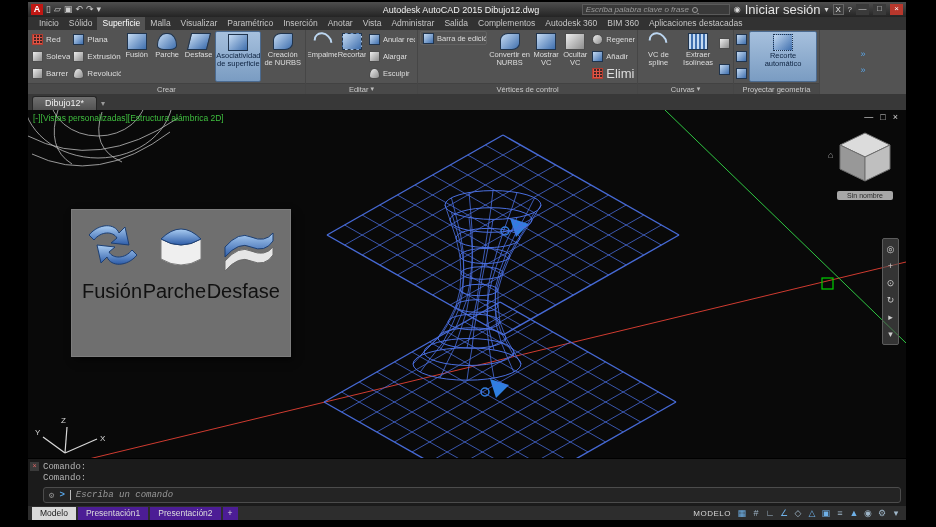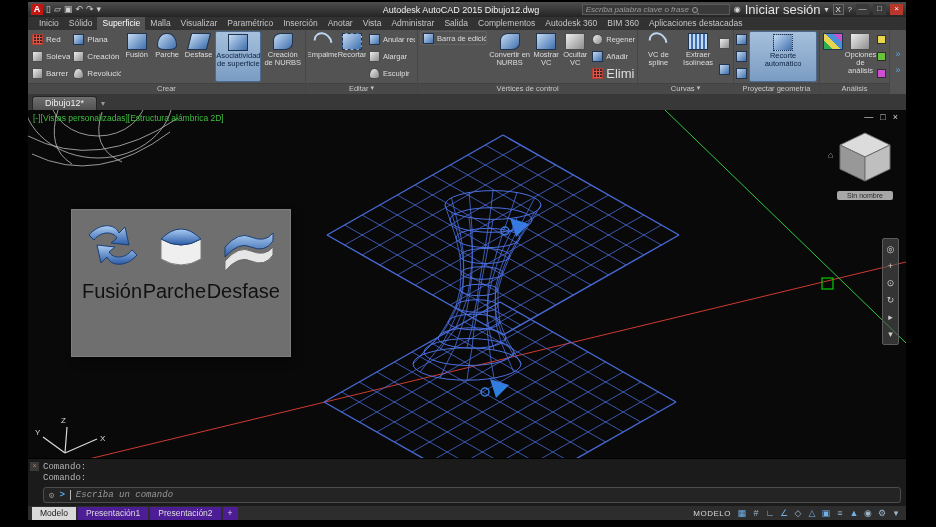--- a/index.html
+++ b/index.html
@@ -34,21 +34,21 @@
   .ribbontabs{height:13px;flex:none;background:#323232;display:flex;
     padding-left:6px;font-size:8.5px;color:#c6c6c6;white-space:nowrap;overflow:hidden}
   .rtab{padding:1px 5px 2px}
   .rtab.active{background:#535353;color:#fff}
 
   
   .ribbon{height:64px;flex:none;background:#535353;display:flex;color:#dedede;overflow:hidden}
   .panel{display:flex;flex-direction:column;border-right:1px solid #464646;flex:none;overflow:hidden}
   .pbody{flex:1;display:flex;gap:1px;padding:1px 2px;overflow:hidden}
   .ptitle{height:11px;flex:none;background:#494949;border-top:1px solid #424242;color:#c9c9c9;
-    font-size:7.5px;display:flex;align-items:flex-start;justify-content:center;gap:2px;white-space:nowrap}
+    font-size:7.5px;display:flex;align-items:center;justify-content:center;gap:2px;white-space:nowrap}
   .scol{display:flex;flex-direction:column;justify-content:space-around;overflow:hidden}
   .sbtn{display:flex;align-items:center;gap:3px;height:14px;padding:0 2px;
     font-size:8px;white-space:nowrap;overflow:hidden}
   .bbtn{display:flex;flex-direction:column;align-items:center;gap:1px;padding:2px 1px 0;
     text-align:center;font-size:7.5px;line-height:1.05;overflow:hidden}
   .bbtn .lbl{white-space:normal}
   .bbtn.hl{background:linear-gradient(#a6c0dd,#7a9cc2);color:#0e2340;border:1px solid #4b6a8f;border-radius:2px}
   .ri{width:11px;height:11px;flex:none;border:1px solid #20344d}
   .bi{width:20px;height:17px;flex:none;border:1px solid #20344d}
   .b{background:linear-gradient(135deg,#c4daf2,#3f6fae)}
@@ -195,21 +195,21 @@
               <span class="lbl">Barrer</span>
             </div>
         </div>
         <div class="scol" style="width:54px">
           <div class="sbtn">
               <span class="ri b"></span>
               <span class="lbl">Plana</span>
             </div>
           <div class="sbtn">
               <span class="ri g"></span>
-              <span class="lbl">Creación</span>
+              <span class="lbl">Extrusión</span>
             </div>
           <div class="sbtn">
               <span class="ri g cylb"></span>
               <span class="lbl">Revolución</span>
             </div>
         </div>
         <div class="bbtn" style="width:32px">
           <span class="bi b"></span>
           <span class="lbl">Fusión</span>
         </div>
@@ -337,39 +337,20 @@
         <div class="bbtn hl" style="width:73px">
           <span class="bi b" style="border-style:dotted"></span>
           <span class="lbl">Recorte automático</span>
         </div>
       </div>
       <div class="ptitle">
           <span>Proyectar geometría</span>
         </div>
     </div>
 
-    <div class="panel" style="width:70px">
-      <div class="pbody">
-        <div class="bbtn" style="width:24px">
-          <span class="bi zebra"></span>
-        </div>
-        <div class="bbtn" style="width:34px">
-          <span class="bi g"></span>
-          <span class="lbl">Opciones de análisis</span>
-        </div>
-        <div class="scol" style="width:11px">
-          <span class="chip" style="background:#e8d44d"></span>
-          <span class="chip" style="background:#67c23a"></span>
-          <span class="chip" style="background:#d04fd0"></span>
-        </div>
-      </div>
-      <div class="ptitle">
-          <span>Análisis</span>
-        </div>
-    </div>
 
     <div class="morecol">
       <span>»</span>
       <span>»</span>
     </div>
   </div>
 
   <div class="filetabs">
     <span class="ftab">Dibujo12*</span>
     <span class="ftab-menu">▾</span>

